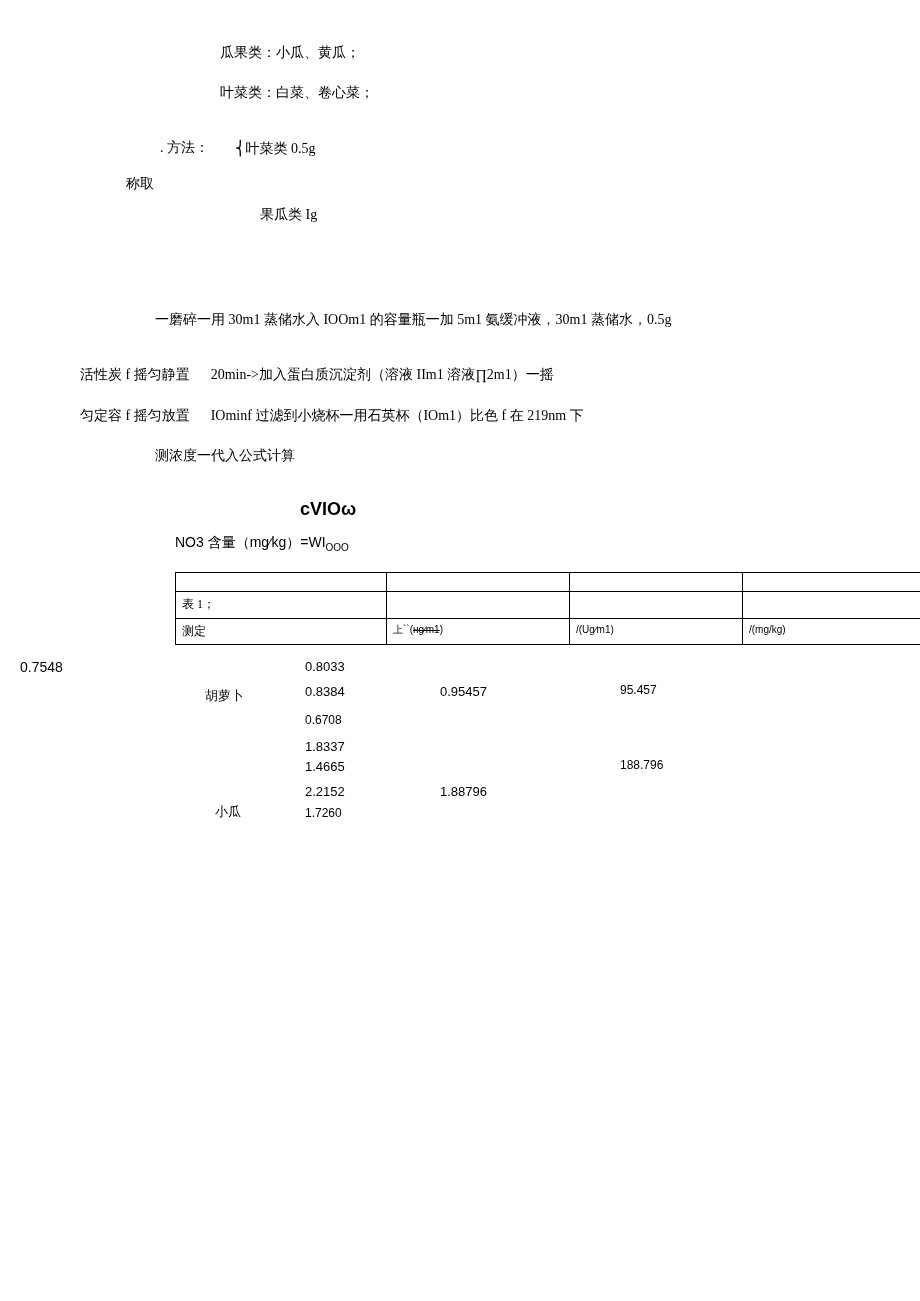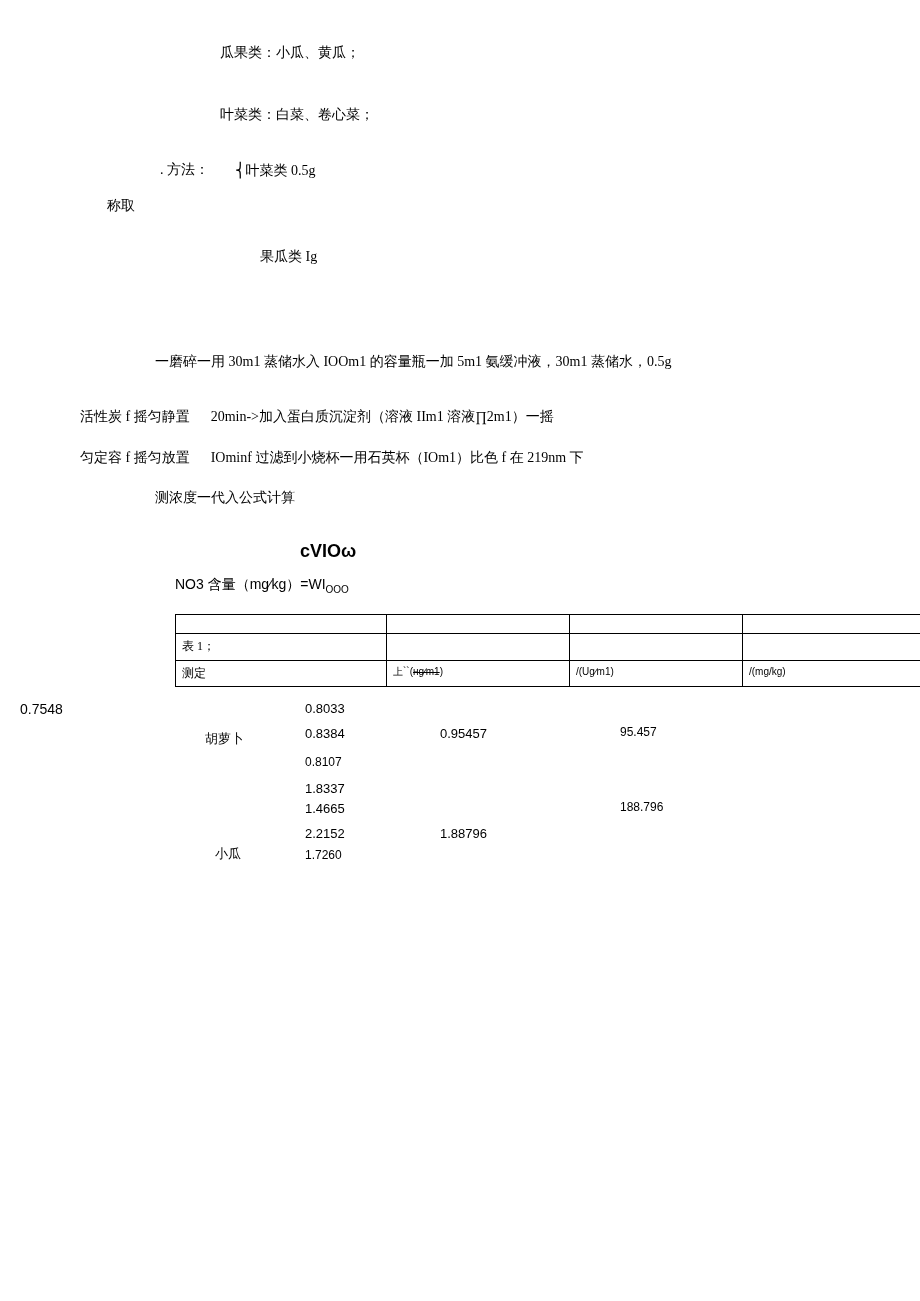--- a/index.html
+++ b/index.html
@@ -8,23 +8,23 @@
     color: #000;
     background: #fff;
     margin: 0;
     padding: 40px 60px;
     width: 920px;
     box-sizing: border-box;
     line-height: 1.8;
   }
   .indent1 { margin-left: 160px; }
   .method-label { margin-left: 100px; margin-top: 30px; }
-  .weigh { margin-left: 47px; margin-top: 10px; }
+  .weigh { margin-left: 66px; margin-top: 10px; }
   .leaf-amt { margin-left: 175px; margin-top: -25px; }
-  .fruit-amt { margin-left: 200px; margin-top: 26px; }
+  .fruit-amt { margin-left: 200px; margin-top: 6px; }
   .step1 { margin-left: 95px; margin-top: 80px; }
   .step2 { margin-left: 20px; margin-top: 30px; }
   .step3 { margin-left: 20px; margin-top: 15px; }
   .step4 { margin-left: 95px; margin-top: 15px; }
   .formula-wrap { margin-top: 25px; }
   .cviow { font-family: Arial, sans-serif; font-size: 18px; font-weight: bold; margin-left: 240px; }
   .no3-formula { font-family: Arial, sans-serif; margin-left: 115px; margin-top: 5px; }
   .sub { font-size: 10px; vertical-align: sub; text-align: center; }
   table {
     border-collapse: collapse;
@@ -46,21 +46,21 @@
   .arial { font-family: Arial, sans-serif; }
   .tiny { font-size: 10px; }
   .data-area { position: relative; margin-top: 10px; height: 250px; }
   .data-area div { position: absolute; font-family: Arial, sans-serif; font-size: 13px; }
   .cn { font-family: "SimSun", "Songti SC", serif; font-size: 12px; }
 </style>
 </head>
 <body>
 
 <div class="indent1">瓜果类：小瓜、黄瓜；</div>
-<div class="indent1" style="margin-top:37px;">叶菜类：白菜、卷心菜；</div>
+<div class="indent1" style="margin-top:15px;">叶菜类：白菜、卷心菜；</div>
 <div class="method-label">. 方法：</div>
 <div class="leaf-amt">⎨叶菜类 0.5g</div>
 <div class="weigh">称取</div>
 <div class="fruit-amt">果瓜类 Ig</div>
 
 <div class="step1">一磨碎一用 30m1 蒸储水入 IOOm1 的容量瓶一加 5m1 氨缓冲液，30m1 蒸储水，0.5g</div>
 <div class="step2">活性炭 f 摇匀静置&nbsp;&nbsp;&nbsp;&nbsp;&nbsp;&nbsp;20min-&gt;加入蛋白质沉淀剂（溶液 IIm1 溶液∏2m1）一摇</div>
 <div class="step3">匀定容 f 摇匀放置&nbsp;&nbsp;&nbsp;&nbsp;&nbsp;&nbsp;IOminf 过滤到小烧杯一用石英杯（IOm1）比色 f 在 219nm 下</div>
 <div class="step4">测浓度一代入公式计算</div>
 
@@ -93,25 +93,25 @@
     <td class="arial tiny">/(Ug∕m1)</td>
     <td class="arial tiny">/(mg/kg)</td>
   </tr>
 </tbody>
   </table>
 
 <div class="data-area">
   <div class="arial" style="left:-40px; top:0px; font-size:14px;">0.7548</div>
 
   <div style="left:245px; top:0px;">0.8033</div>
-  <div class="cn" style="left:145px; top:30px;">胡萝卜</div>
+  <div class="cn" style="left:145px; top:30px;font-family:Liberation Mono, monospace;">胡萝卜</div>
   <div style="left:245px; top:25px;">0.8384</div>
   <div style="left:380px; top:25px;">0.95457</div>
   <div style="left:560px; top:25px; font-size:12px;">95.457</div>
-  <div style="left:245px; top:55px; font-size:12px;">0.8107</div>
+  <div style="left:245px; top:55px; font-size:12px;">0.6708</div>
 
   <div style="left:245px; top:80px;">1.8337</div>
   <div style="left:245px; top:100px;">1.4665</div>
   <div style="left:560px; top:100px; font-size:12px;">188.796</div>
   <div style="left:245px; top:125px;">2.2152</div>
   <div style="left:380px; top:125px;text-align:center;">1.88796</div>
   <div class="cn" style="left:155px; top:145px;">小瓜</div>
   <div style="left:245px; top:148px; font-size:12px;">1.7260</div>
 </div>
 

